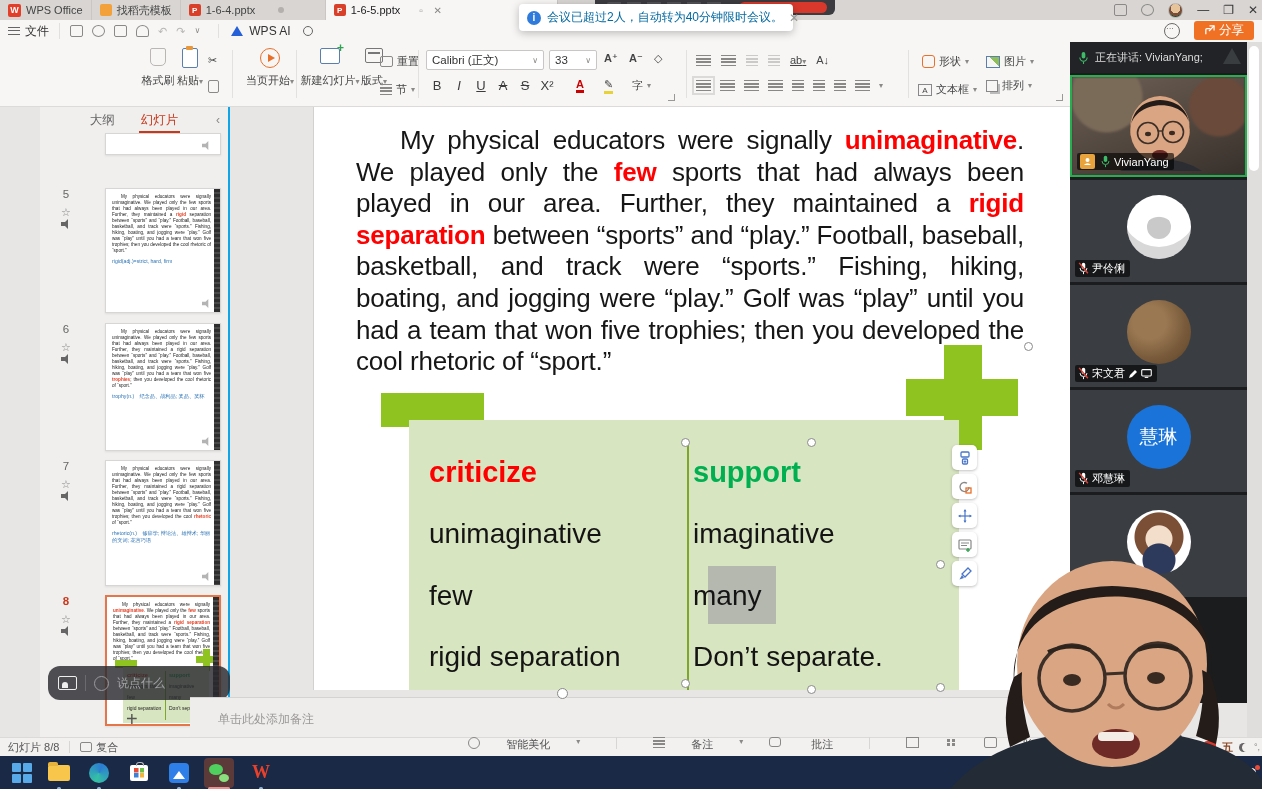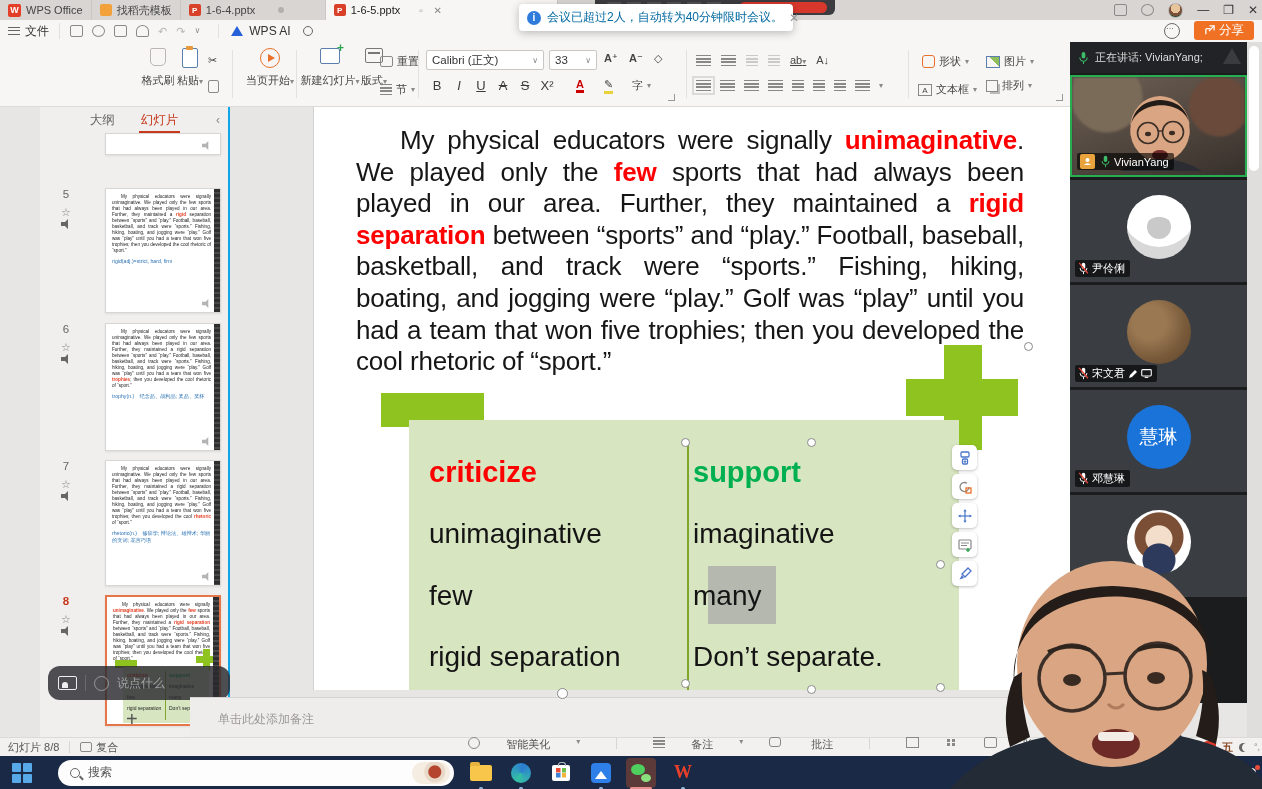--- a/index.html
+++ b/index.html
@@ -600,25 +600,20 @@
     <span style="color:#888;font-size:9px;">°,</span>
   </div>
 
   <div class="abs" id="taskbar">
     <div id="start">
         <span></span>
         <span></span>
         <span></span>
         <span></span>
       </div>
-    <div id="tsearch">
-      <span class="mag"></span>
-      <span>搜索</span>
-      <span class="bowl"></span>
-    </div>
     <div class="tbi">
         <span class="folder"></span>
         <span class="rundot"></span>
       </div>
     <div class="tbi">
         <span class="edge"></span>
         <span class="rundot"></span>
       </div>
     <div class="tbi">
         <span class="store"></span>

